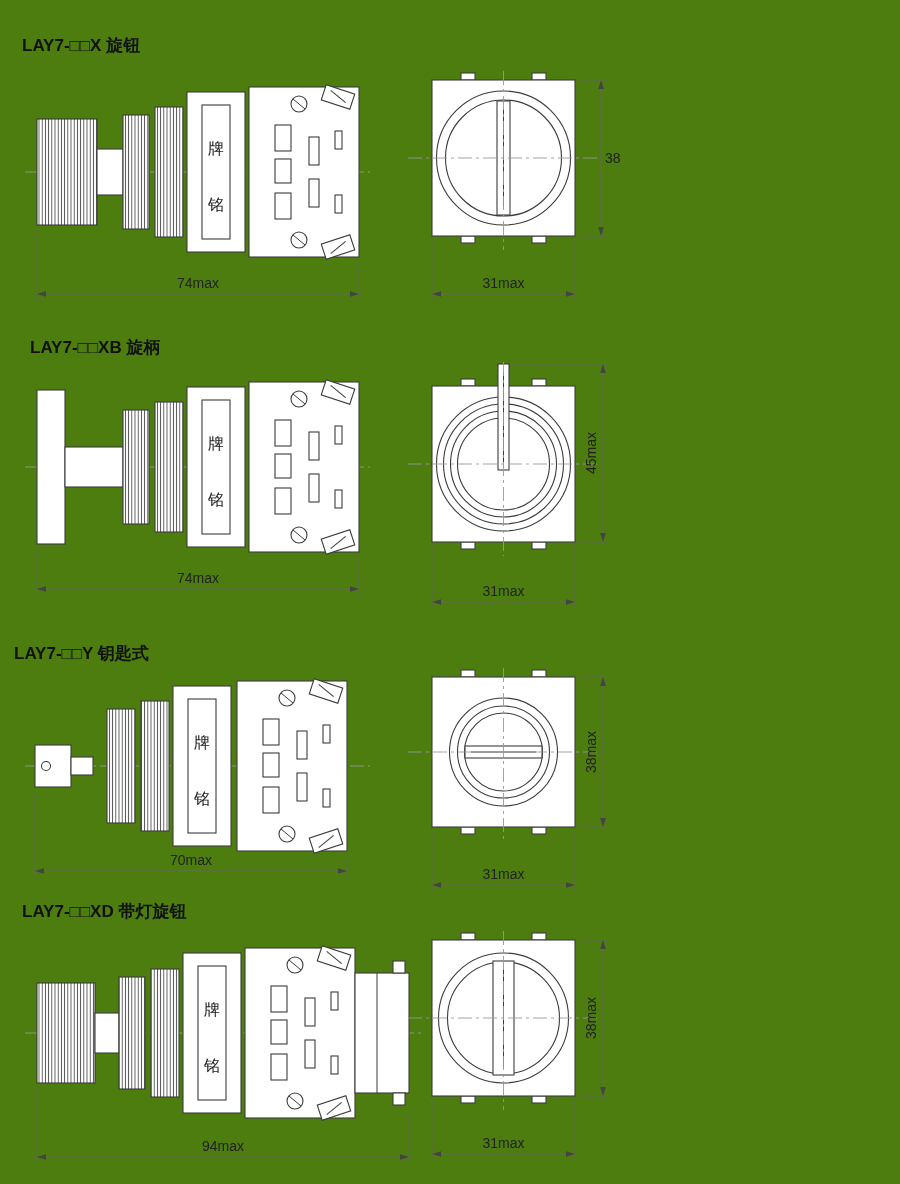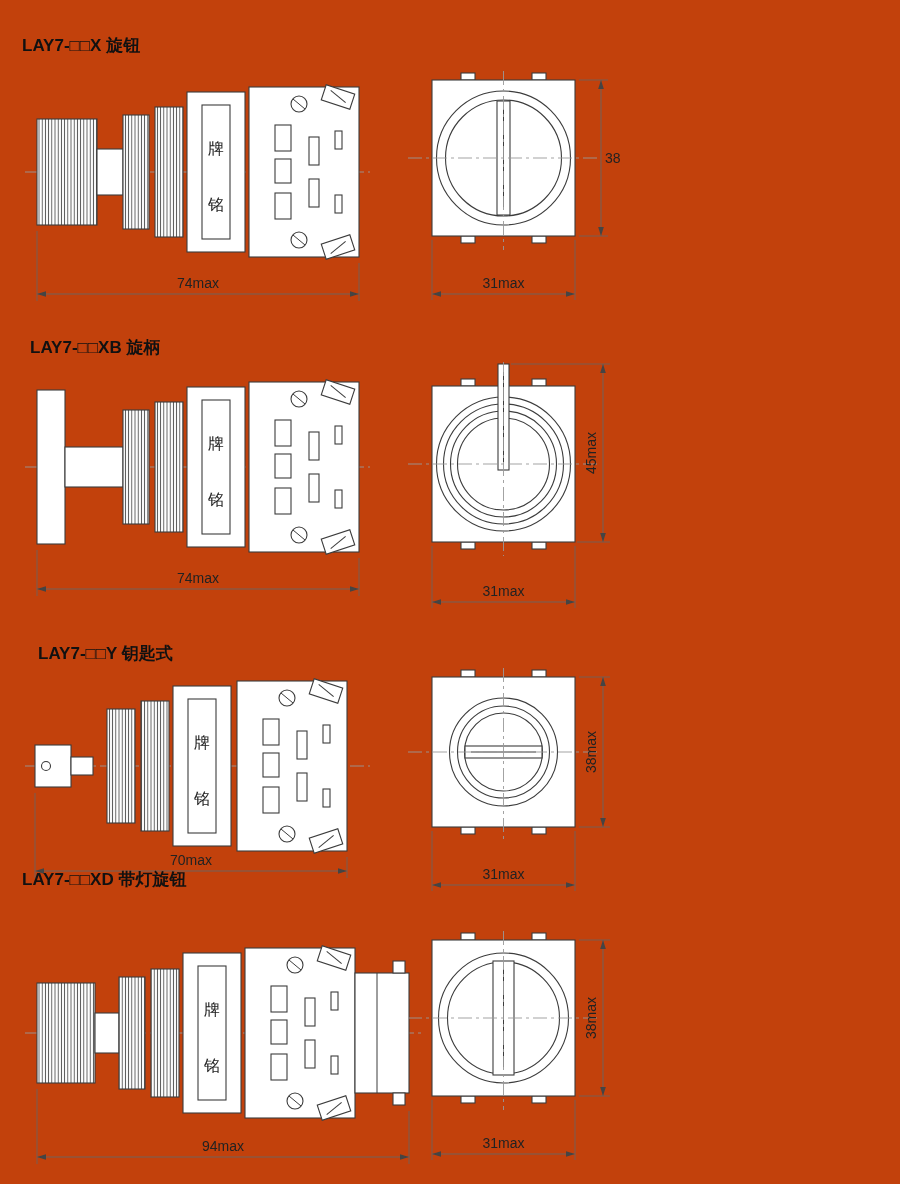--- a/index.html
+++ b/index.html
@@ -1,16 +1,16 @@
 <!DOCTYPE html>
 <html><head>
 <meta charset="utf-8">
 <style>
   html,body{margin:0;padding:0;background:#fff;}
-  .canvas{position:relative;width:900px;height:1184px;background:#c2410c;
+  .canvas{position:relative;width:900px;height:1184px;background:#4d7c0f;
           font-family:"Liberation Sans",sans-serif;overflow:hidden;}
   .title{position:absolute;margin:0;font-size:17px;font-weight:700;color:#111;
          font-family:"Liberation Sans",sans-serif;}
   .drawing{position:absolute;}
   
   .outline{fill:#fff;stroke:#3c3c3c;stroke-width:1.1;}
   .knurl{fill:url(#knurl);stroke:#3c3c3c;stroke-width:1.1;}
   .thin{stroke:#3c3c3c;stroke-width:1;fill:none;}
   .cl{stroke:#999;stroke-width:0.9;fill:none;stroke-dasharray:14 4 3 4;}
   .ext{stroke:#666;stroke-width:0.8;}
@@ -161,21 +161,21 @@
         <line class="ext" x1="172" y1="182" x2="205" y2="182"></line>
         <line class="dim" x1="198" y1="4" x2="198" y2="182"></line>
         <polygon class="arr" points="198,4 195.2,13 200.8,13"></polygon>
         <polygon class="arr" points="198,182 195.2,173 200.8,173"></polygon>
         <text class="dimtext" x="191" y="93" text-anchor="middle" transform="rotate(-90 191 93)">45max</text>
       </g>
     </svg>
   </section>
 
   <section>
-    <h2 class="title" style="left:38px;top:642px">LAY7-□□Y 钥匙式</h2>
+    <h2 class="title" style="left:14px;top:642px">LAY7-□□Y 钥匙式</h2>
 
     <svg class="drawing" style="left:25px;top:672px" width="345" height="215" viewBox="0 0 345 215">
       <line class="cl" x1="0" y1="94" x2="345" y2="94"></line>
       <g>
         <rect class="outline" x="10" y="73" width="36" height="42"></rect>
         <circle class="outline" cx="21" cy="94" r="4.5"></circle>
         <rect class="outline" x="46" y="85" width="22" height="18"></rect>
       </g>
       <rect class="knurl" x="82" y="37" width="28" height="114"></rect>
       <rect class="knurl" x="116" y="29" width="28" height="130"></rect>
@@ -219,21 +219,21 @@
         <line class="ext" x1="174" y1="162" x2="205" y2="162"></line>
         <line class="dim" x1="198" y1="12" x2="198" y2="162"></line>
         <polygon class="arr" points="198,12 195.2,21 200.8,21"></polygon>
         <polygon class="arr" points="198,162 195.2,153 200.8,153"></polygon>
         <text class="dimtext" x="191" y="87" text-anchor="middle" transform="rotate(-90 191 87)">38max</text>
       </g>
     </svg>
   </section>
 
   <section>
-    <h2 class="title" style="left:22px;top:868px">LAY7-□□XD 带灯旋钮</h2>
+    <h2 class="title" style="left:22px;top:900px">LAY7-□□XD 带灯旋钮</h2>
 
     <svg class="drawing" style="left:25px;top:935px" width="400" height="240" viewBox="0 0 400 240">
       <line class="cl" x1="0" y1="98" x2="400" y2="98"></line>
       <rect class="knurl" x="12" y="48" width="58" height="100"></rect>
       <rect class="outline" x="70" y="78" width="24" height="40"></rect>
       <rect class="knurl" x="94" y="42" width="26" height="112"></rect>
       <rect class="knurl" x="126" y="34" width="28" height="128"></rect>
       <use href="#nameplate" x="158" y="18"></use>
       <use href="#swbody" x="220" y="13"></use>
       <g>

